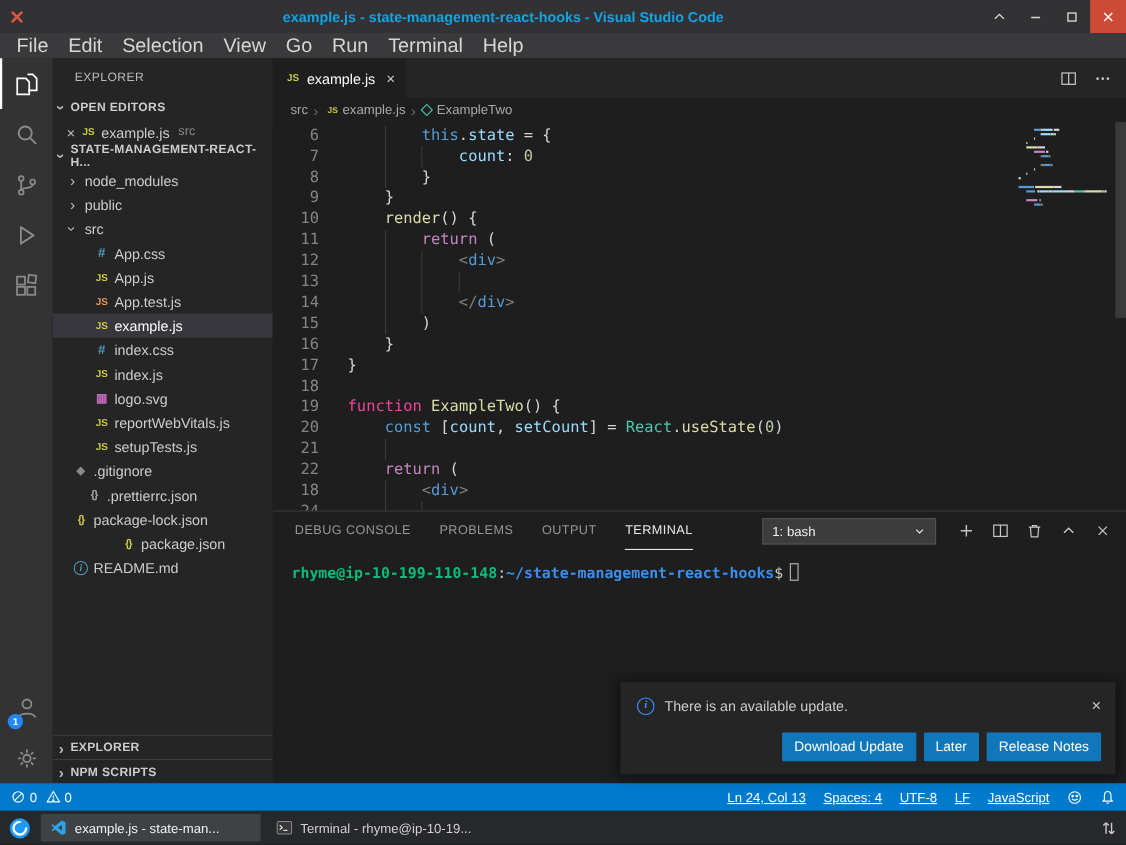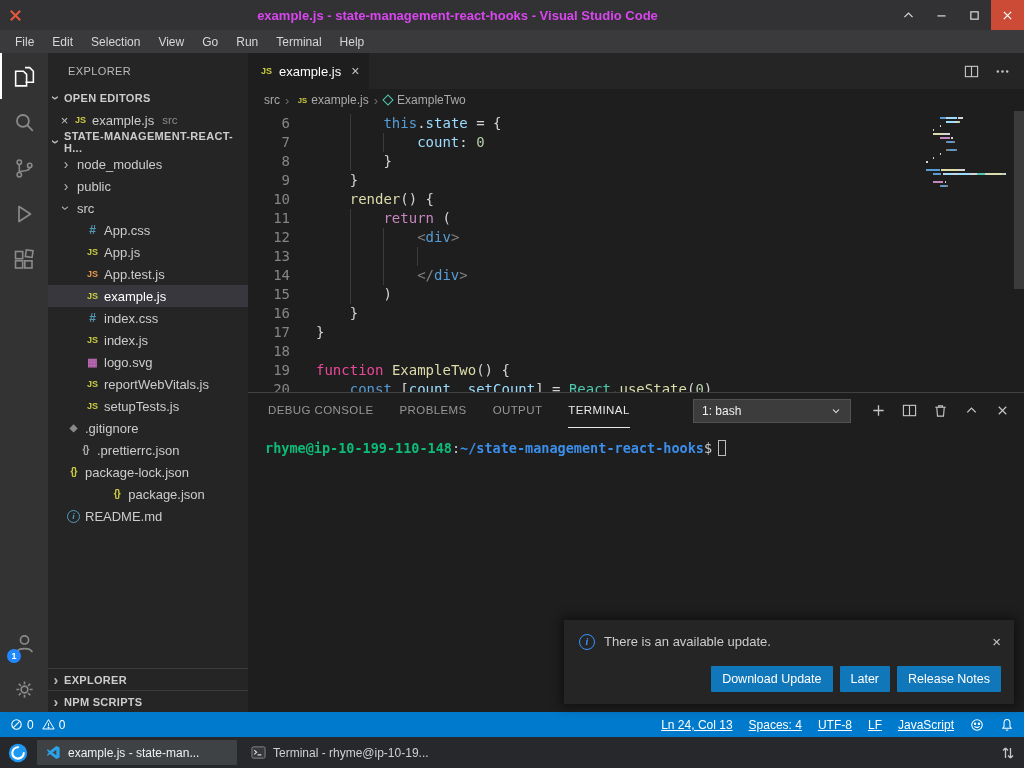--- a/index.html
+++ b/index.html
@@ -3,28 +3,28 @@
 <meta charset="utf-8">
 <style>
   * { margin:0; padding:0; box-sizing:border-box; }
   html,body { background:#111; }
   .screen{position:relative;width:1024px;height:768px;background:#1e1e1e;overflow:hidden;
     font-family:"Liberation Sans",sans-serif;color:#ccc;cursor:default;}
   svg{display:block;}
 
   
   .titlebar{position:absolute;top:0;left:0;right:0;height:30px;background:#323234;display:flex;align-items:center;padding-left:8px;}
-  .title-text{flex:1;text-align:center;font-size:13px;font-weight:700;color:#d946ef;white-space:nowrap;overflow:hidden;}
+  .title-text{flex:1;text-align:center;font-size:13px;font-weight:700;color:#0ea5e9;white-space:nowrap;overflow:hidden;}
   .win-controls{display:flex;height:100%;}
   .wc{width:33px;height:30px;display:flex;align-items:center;justify-content:center;color:#d8d8d8;}
   .wc.close{background:#cc4b37;color:#fff;}
 
   
   .menubar{position:absolute;top:30px;left:0;right:0;height:23px;background:#3a3a3c;display:flex;align-items:center;padding-left:6px;}
-  .menu-item{font-size:12px;color:#d6d6d6;padding:0 9px;}
+  .menu-item{font-size:18px;color:#d6d6d6;padding:0 9px;}
 
   
   .main{position:absolute;top:53px;left:0;right:0;bottom:56px;display:flex;}
 
   
   .activitybar{width:48px;background:#333333;display:flex;flex-direction:column;justify-content:space-between;flex:none;}
   .ab-item{width:48px;height:46px;display:flex;align-items:center;justify-content:center;color:#8a8a8a;position:relative;}
   .ab-item.active{color:#ffffff;box-shadow:inset 2px 0 0 #ffffff;}
   .ab-badge{position:absolute;bottom:3px;left:7px;width:14px;height:14px;border-radius:50%;background:#2188ff;color:#fff;
     font-size:9px;line-height:14px;text-align:center;font-weight:700;}
@@ -78,21 +78,21 @@
   .line-num{width:42px;flex:none;text-align:right;color:#858585;}
   .line-content{margin-left:26px;position:relative;flex:1;}
   .indent-guide{position:absolute;top:0;bottom:0;width:1px;background:#3b3b3b;}
   .minimap{position:absolute;top:6px;right:14px;width:84px;}
   .mm-line{height:2px;margin-bottom:2px;font-size:0;white-space:nowrap;}
   .mm-seg{display:inline-block;height:2px;}
   .scrollbar{position:absolute;top:0;right:0;bottom:0;width:10px;}
   .scrollbar .thumb{position:absolute;top:0;right:0;width:10px;height:178px;background:rgba(121,121,121,.32);}
 
   
-  .panel{height:320px;border-top:1px solid #414141;display:flex;flex-direction:column;background:#1e1e1e;flex:none;}
+  .panel{height:248px;border-top:1px solid #414141;display:flex;flex-direction:column;background:#1e1e1e;flex:none;}
   .panel-header{height:35px;display:flex;align-items:center;justify-content:space-between;padding:0 14px 0 20px;flex:none;}
   .panel-tabs{display:flex;gap:26px;height:100%;}
   .panel-tab{font-size:11.5px;letter-spacing:.4px;color:#969696;display:flex;align-items:center;border-bottom:1px solid transparent;}
   .panel-tab.active{color:#e7e7e7;border-bottom:1px solid #e7e7e7;}
   .panel-right{display:flex;align-items:center;gap:16px;color:#c5c5c5;}
   .shell-select{width:158px;height:24px;background:#3c3c3c;border:1px solid #525252;display:flex;align-items:center;
     justify-content:space-between;padding:0 8px;font-size:12px;color:#f0f0f0;margin-right:4px;}
   .terminal{flex:1;padding:12px 0 0 17px;font-family:"DejaVu Sans Mono",monospace;font-size:13.5px;}
   .t-user,.t-path{font-weight:700;}
   .t-fg{color:#cccccc;}

